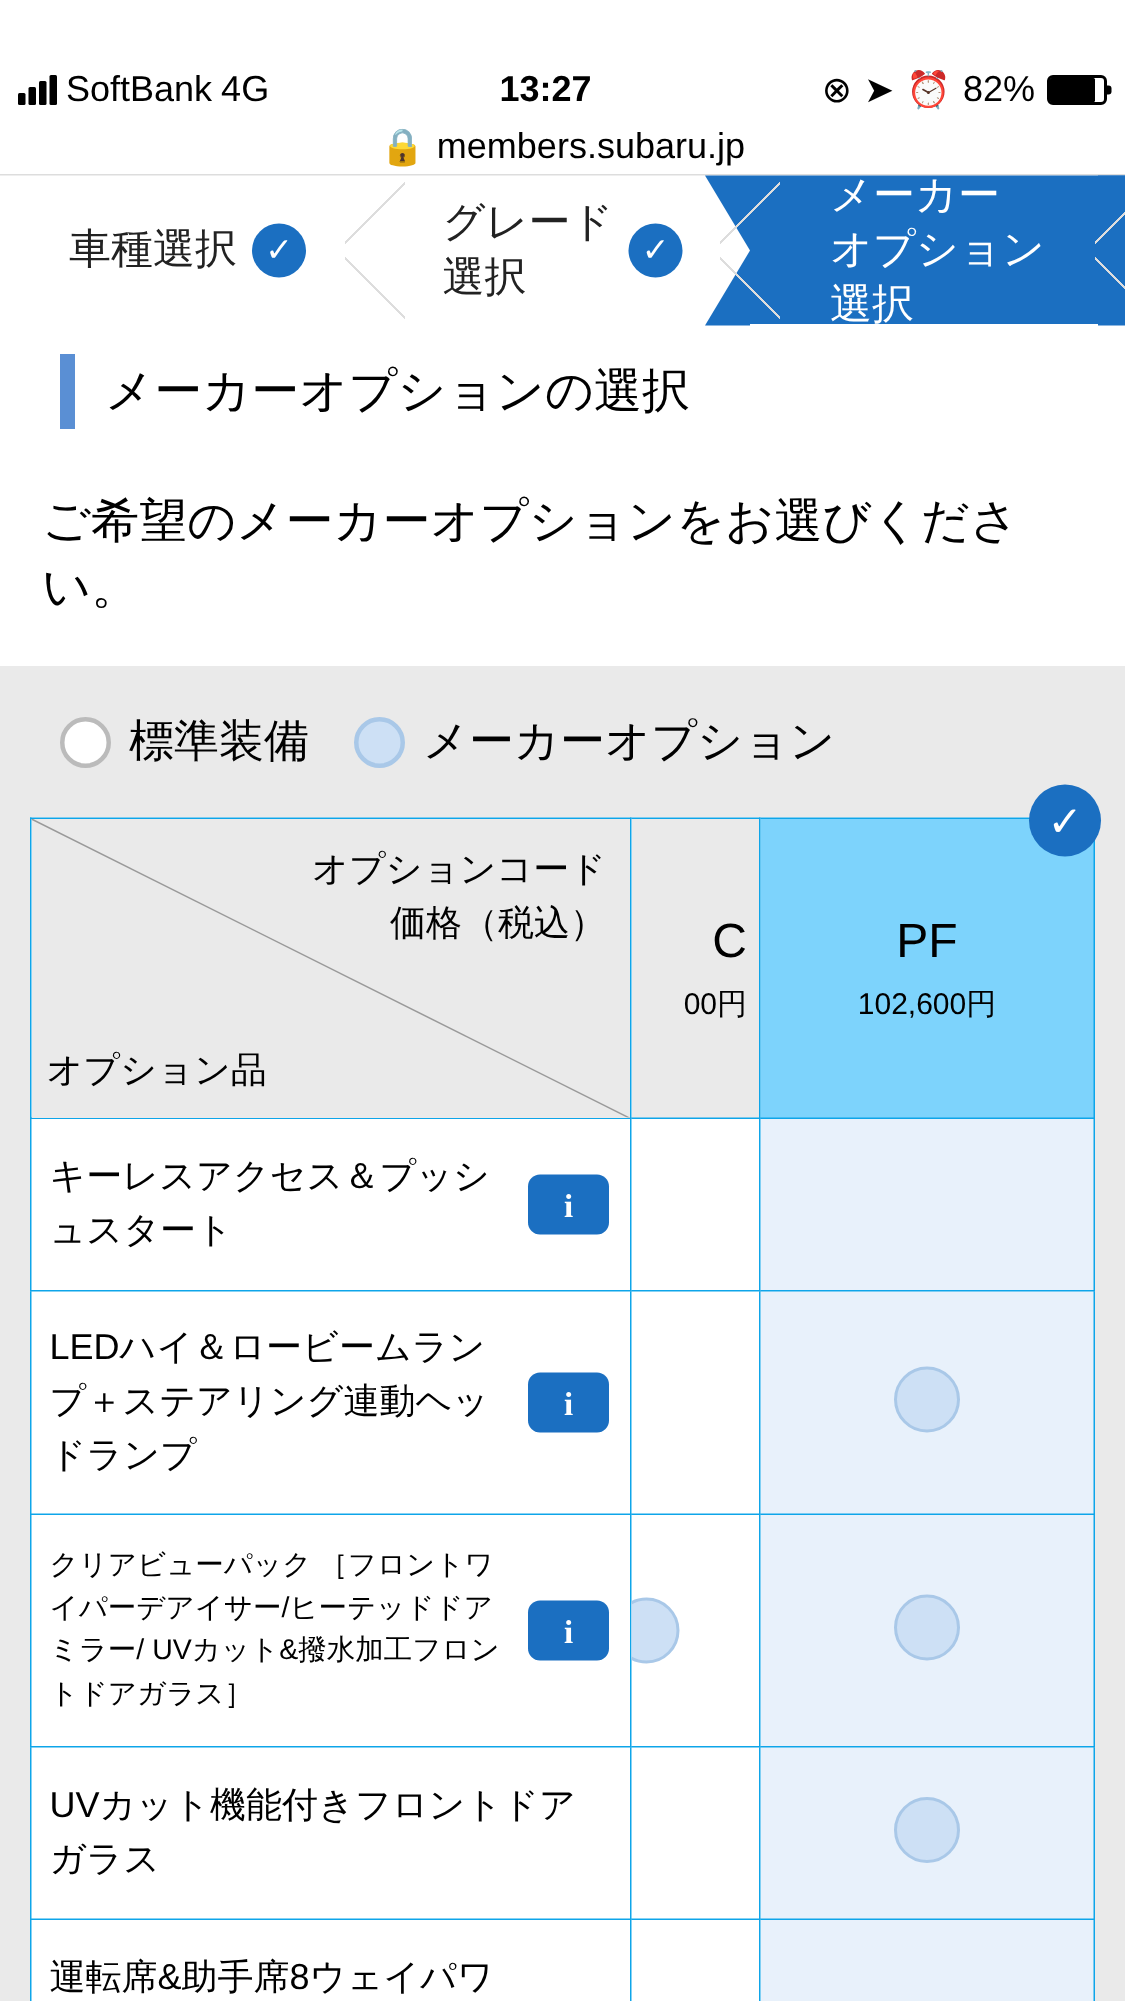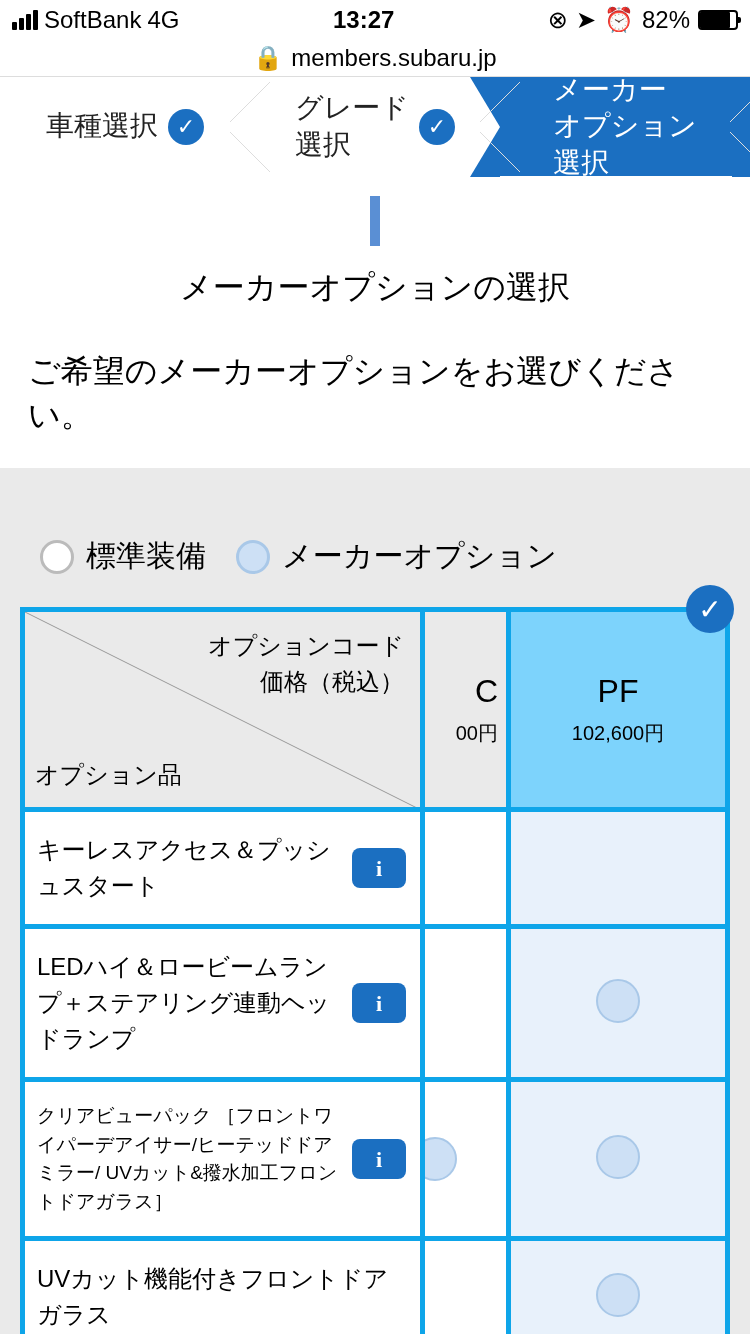--- a/index.html
+++ b/index.html
@@ -1,19 +1,19 @@
 <!DOCTYPE html>
 <html><head>
 <meta charset="utf-8">
 <style>
 * { margin: 0; padding: 0; box-sizing: border-box; }
 body { font-family: -apple-system, "Hiragino Sans", sans-serif; width: 750px; height: 1334px; background: #fff; overflow: hidden; }
 
 
-.status-bar { height: 40px; display: flex; align-items: center; padding: 0 12px; font-size: 24px; font-weight: 500; }
+.status-bar { height: 40px; display: flex; align-items: center; padding: 0 12px; font-size: 24px; font-weight: 500; margin-top: 40px; }
 .status-left { display: flex; align-items: center; gap: 6px; }
 .signal-bars { display: flex; align-items: flex-end; gap: 2px; }
 .signal-bars span { width: 5px; background: #000; border-radius: 1px; }
 .signal-bars span:nth-child(1){height:8px}.signal-bars span:nth-child(2){height:12px}.signal-bars span:nth-child(3){height:16px}.signal-bars span:nth-child(4){height:20px}
 .status-center { flex: 1; text-align: center; font-weight: 600; }
 .status-right { display: flex; align-items: center; gap: 8px; }
 .battery { display: flex; align-items: center; }
 .battery-body { width: 40px; height: 20px; border: 2px solid #000; border-radius: 4px; position: relative; }
 .battery-body::after { content:''; position: absolute; right:-5px; top:5px; width:3px; height:6px; background:#000; border-radius:0 2px 2px 0; }
 .battery-fill { width: 82%; height: 100%; background: #000; border-radius: 1px; }
@@ -25,41 +25,41 @@
 .steps { display: flex; align-items: stretch; height: 100px; border-top: 1px solid #ddd; }
 .step { flex: 1; display: flex; align-items: center; justify-content: center; gap: 10px; position: relative; font-size: 28px; color: #222; }
 .step:not(:last-child)::after { content:''; position:absolute; right:-20px; top:0; bottom:0; width:40px; background: linear-gradient(135deg, transparent 49%, #ddd 49%, #ddd 51%, transparent 51%), linear-gradient(45deg, transparent 49%, #ddd 49%, #ddd 51%, transparent 51%); background-size: 40px 50px; background-position: 0 0, 0 50px; background-repeat: no-repeat; z-index:1; }
 .step.active { background: #1b6fc1; color: #fff; }
 .step.active::before { content:''; position:absolute; left:-30px; top:0; width:0; height:0; border-top:50px solid #1b6fc1; border-bottom:50px solid #1b6fc1; border-left:30px solid transparent; }
 .step.partial { position: absolute; right: 0; width: 18px; background: #1b6fc1; height: 100px; }
 .step-check { width: 36px; height: 36px; border-radius: 50%; background: #1b6fc1; display: flex; align-items: center; justify-content: center; color: #fff; font-size: 22px; flex-shrink: 0; }
 .step-label { line-height: 1.3; }
 
 
-.section-title { display: flex; align-items: center; gap: 20px; padding: 20px 40px; flex-direction: column; }
+.section-title { display: flex; align-items: center; gap: 20px; padding: 20px 40px; }
 .section-title .bar { width: 10px; height: 50px; background: #5a8fd4; }
 .section-title .text { font-size: 32px; }
 
 
 .instruction { font-size: 32px; padding: 20px 28px 30px; }
 
 
 .content { background: #eaeaea; padding: 30px 20px 0; }
 
 
-.legend { display: flex; gap: 30px; padding: 0 20px 30px; font-size: 30px; margin-top: 38px; }
+.legend { display: flex; gap: 30px; padding: 0 20px 30px; font-size: 30px; }
 .legend-item { display: flex; align-items: center; gap: 12px; }
 .legend-circle { width: 34px; height: 34px; border-radius: 50%; border: 3px solid #bbb; background: #fff; }
 .legend-circle.filled { background: #cde0f5; border-color: #a9c8e8; }
 
 
 .table-wrap { position: relative; }
 .badge-check { position: absolute; top: -22px; right: -4px; width: 48px; height: 48px; border-radius: 50%; background: #1b6fc1; display: flex; align-items: center; justify-content: center; color: #fff; font-size: 28px; z-index: 3; }
 table { width: 100%; border-collapse: collapse; background: #fff; table-layout: fixed; }
-th, td { border: 5px solid #0ea5e9; }
+th, td { border: 1px solid #0ea5e9; }
 th.corner { width: 400px; height: 200px; position: relative; background: #eaeaea; font-weight: normal; }
 th.corner svg { position: absolute; inset: 0; width: 100%; height: 100%; }
 .corner-top { position: absolute; top: 16px; right: 16px; font-size: 24px; text-align: right; line-height: 1.5; }
 .corner-bottom { position: absolute; bottom: 16px; left: 10px; font-size: 24px; }
 th.col { background: #eaeaea; font-size: 30px; font-weight: normal; text-align: center; }
 th.col.sel { background: #7dd3fc; }
 .col-code { font-size: 32px; margin-bottom: 10px; }
 .col-price { font-size: 20px; }
 th.col.c { width: 86px; overflow: hidden; }
 th.col.c .col-inner { text-align: right; padding-right: 8px; white-space: nowrap; }

